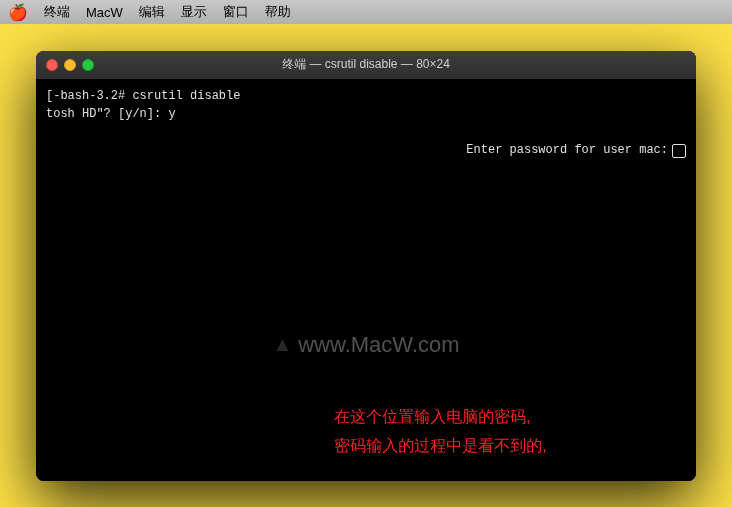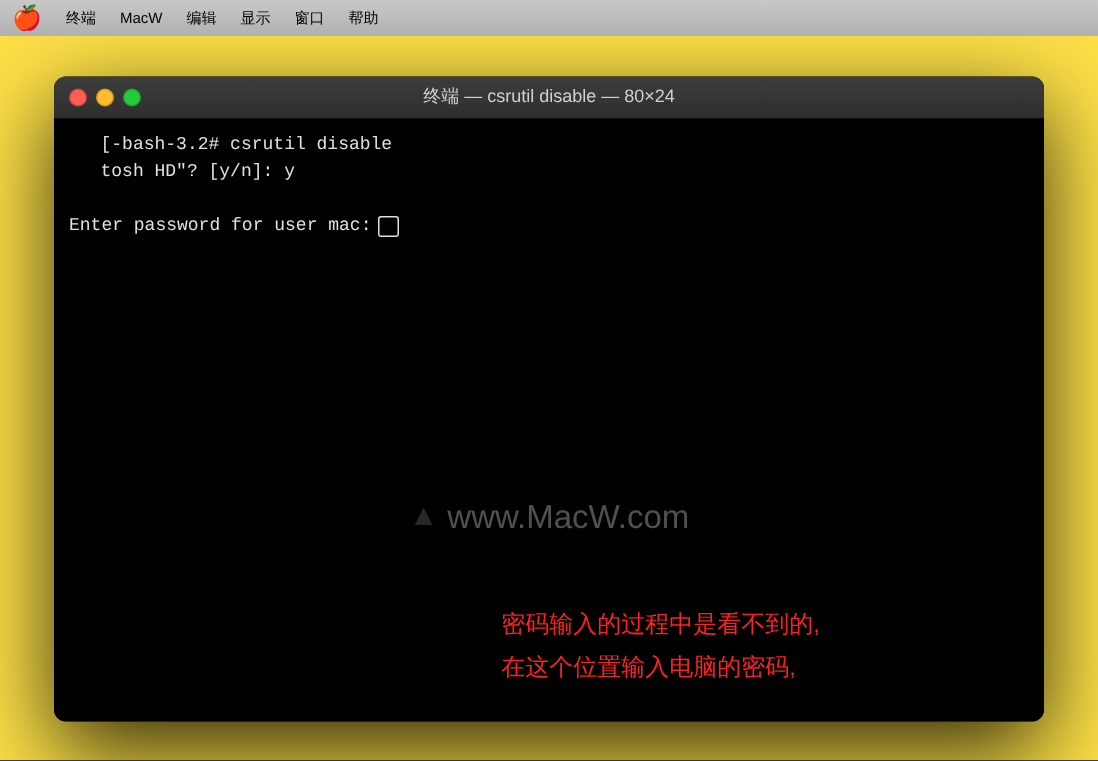--- a/index.html
+++ b/index.html
@@ -26,21 +26,21 @@
       z-index: 10;
     }
 
     .menubar-apple {
       font-size: 16px;
       color: #000;
       cursor: default;
     }
 
     .menubar-item {
-      font-size: 10px;
+      font-size: 13px;
       color: #000;
       cursor: default;
       white-space: nowrap;
     }
 
     
     .desktop {
       width: 100%;
       height: calc(100% - 24px);
       background: #fde047;
@@ -108,31 +108,31 @@
       font-size: 12px;
       color: #e0e0e0;
       line-height: 1.5;
       position: relative;
       overflow: hidden;
     }
 
     .terminal-line {
       white-space: pre-wrap;
       word-break: break-all;
-      margin-left: 21px;
     }
 
     .terminal-prompt {
       color: #e0e0e0;
     }
 
     .password-prompt-line {
       display: flex;
       align-items: center;
       gap: 4px;
+      justify-content: flex-end;
     }
 
     .password-icon {
       display: inline-block;
       width: 14px;
       height: 14px;
       border: 1px solid #e0e0e0;
       border-radius: 2px;
       position: relative;
       top: 1px;
@@ -207,20 +207,20 @@
         <span>Enter password for user mac: </span>
         <span class="password-icon"></span>
       </div>
 
       <div class="watermark">
         <span class="watermark-icon">▲</span>
         <span>www.MacW.com</span>
       </div>
 
       <div class="annotation-text">
+        <div>在这个位置输入电脑的密码,</div>
         <div>密码输入的过程中是看不到的,</div>
-        <div>在这个位置输入电脑的密码,</div>
       </div>
     </div>
 
   </div>
 
 </div>
 
 </body></html>

